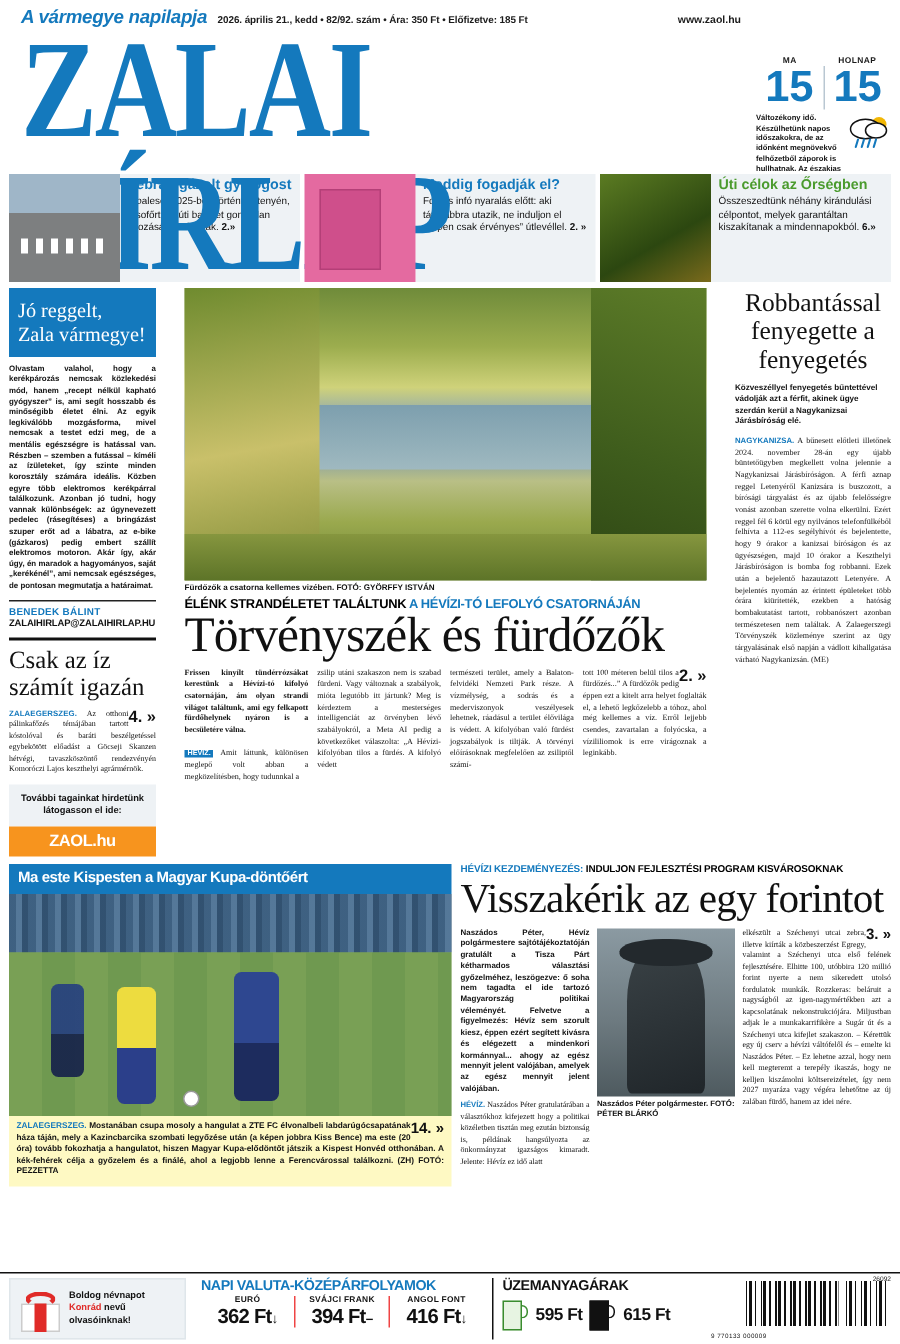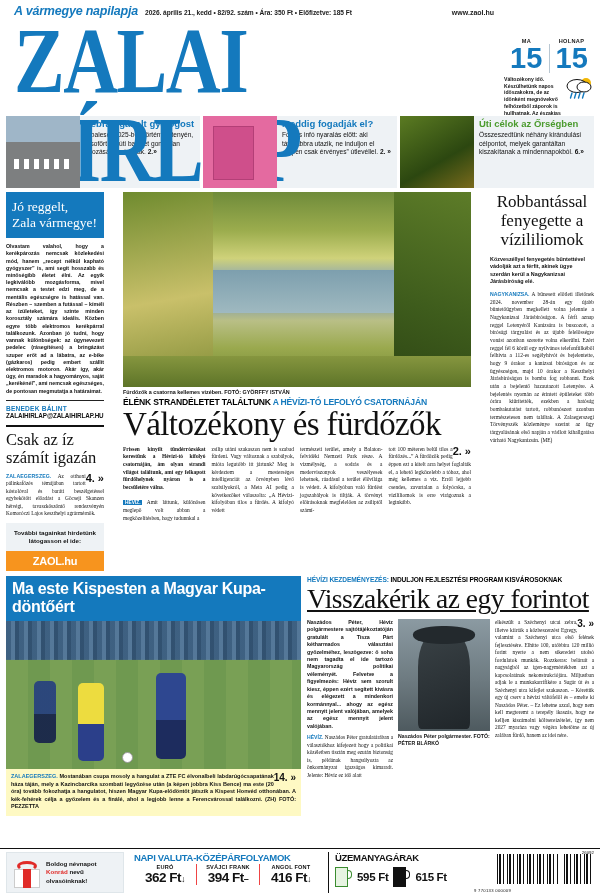--- a/index.html
+++ b/index.html
@@ -135,21 +135,21 @@
   .rlead { font-size:5.4px; line-height:1.4; font-weight:bold; margin-top:6px; color:#111;}
   .rbody { font-family:"Liberation Serif", serif; font-size:5.4px; line-height:1.42;
            text-align:justify; margin-top:5px; color:#111; }
   .rbody .loc { font-family:"Liberation Sans",sans-serif; font-weight:bold; color:#1479bd;
                 font-size:5.2px; }
 
   
   .lower { display:flex; padding:5px 6px 0 6px; gap:6px; }
   .low-l { width:295px; flex:0 0 auto; }
   .low-r { flex:1 1 auto; }
-  .sport-bar { background:#1479bd; color:#fff; font-weight:bold; font-size:16px;
+  .sport-bar { background:#1479bd; color:#fff; font-weight:bold; font-size:10px;
                padding:4px 6px 5px 6px; letter-spacing:-.3px; }
   .sport-photo { height:148px; background:
       linear-gradient(180deg,#4a6f8e 0 26%, #7fa55a 26% 100%); position:relative; overflow:hidden; }
   .sp-crowd { position:absolute; inset:0 0 74% 0; background:
       repeating-linear-gradient(90deg,#3d5f80 0 5px,#56799a 5px 9px,#2f4e6d 9px 13px); opacity:.9;}
   .sp-pitch { position:absolute; inset:26% 0 0 0; background:
       repeating-linear-gradient(90deg,#79a055 0 22px,#6f9950 22px 44px); }
   .sp-p1 { position:absolute; left:72px; bottom:8px; width:26px; height:78px;
       background: linear-gradient(180deg,#eddc3f 0 52%, #2b3f8a 52% 100%); border-radius:5px;}
   .sp-p2 { position:absolute; left:150px; bottom:10px; width:30px; height:86px;
@@ -158,21 +158,21 @@
       background: linear-gradient(180deg,#26407f 0 54%, #16224a 54% 100%); border-radius:5px; opacity:.92;}
   .sp-ball { position:absolute; left:116px; bottom:6px; width:11px; height:11px;
       background:#fff; border-radius:50%; border:1px solid #999; }
   .sport-cap { background:#fef9c3; font-size:5.5px; line-height:1.36; padding:4px 5px 5px 5px;
       color:#111; text-align:justify; font-weight:bold;}
   .sport-cap .loc { color:#1479bd; }
 
   .kicker3 { font-size:6.6px; font-weight:bold; letter-spacing:-.1px; }
   .kicker3 .blue { color:#1479bd; }
   .bighead2 { font-family:"Liberation Serif", serif; font-size:27.5px; line-height:1.04;
-              letter-spacing:-.5px; color:#111; margin:2px 0 5px 0;text-decoration:underline; }
+              letter-spacing:-.5px; color:#111; margin:2px 0 5px 0; }
   .hx-cols { display:flex; gap:5px; }
   .hx-l { width:86px; flex:0 0 auto; }
   .hx-m { width:92px; flex:0 0 auto; }
   .hx-r { flex:1 1 auto; }
   .hx-text { font-size:5.3px; line-height:1.4; font-weight:bold; color:#111; text-align:justify;}
   .hx-text2 { font-family:"Liberation Serif", serif; font-size:5.3px; line-height:1.42;
               text-align:justify; color:#111; }
   .hx-text2 .loc { font-family:"Liberation Sans",sans-serif; font-weight:bold; color:#1479bd;
                    font-size:5.1px; }
   .statue { height:112px; background: linear-gradient(180deg,#8b9aa2,#6d7a80 55%,#4e5a5f);
@@ -351,21 +351,21 @@
         <div class="mp-water"></div>
         <div class="mp-reed-l"></div>
         <div class="mp-reed-r"></div>
         <div class="mp-bank"></div>
       </div>
       <div class="caption">Fürdőzők a csatorna kellemes vizében. FOTÓ: GYÖRFFY ISTVÁN</div>
       <div class="kicker2">
         <span>ÉLÉNK STRANDÉLETET TALÁLTUNK</span>
         <span class="blue">A HÉVÍZI-TÓ LEFOLYÓ CSATORNÁJÁN</span>
       </div>
-      <div class="bighead">Változékony és fürdőzők</div>
+      <div class="bighead">Törvényszék és fürdőzők</div>
       <div class="body3">
         <div class="c">
           <b>Frissen kinyílt tündérrózsákat kerestünk a Hévízi-tó kifolyó csatornáján, ám olyan strandi világot találtunk, ami egy felkapott fürdőhelynek nyáron is a becsületére válna.</b><br><br>
           <span class="loc-tag">HÉVÍZ.</span>
           <span>Amit láttunk, különösen meglepő volt abban a megközelítésben, hogy tudunnkal a</span>
         </div>
         <div class="c">zsilip utáni szakaszon nem is szabad fürdeni. Vagy változnak a szabályok, mióta legutóbb itt jártunk?
 
 Meg is kérdeztem a mesterséges intelligenciát az örvényben lévő szabályokról, a Meta AI pedig a következőket válaszolta: „A Hévízi-kifolyóban tilos a fürdés. A kifolyó védett</div>
         <div class="c">természeti terület, amely a Balaton-felvidéki Nemzeti Park része. A vízmélység, a sodrás és a mederviszonyok veszélyesek lehetnek, ráadásul a terület élővilága is védett. A kifolyóban való fürdést jogszabályok is tiltják. A törvényi előírásoknak megfelelően az zsiliptől számí-</div>
@@ -375,21 +375,21 @@
 
 A fürdőzők pedig éppen ezt a kitelt arra helyet foglalták el, a lehető legkőzelebb a tóhoz, ahol még kellemes a víz. Erről lejjebb csendes, zavartalan a folyócska, a vízililiomok is erre virágoznak a leginkább.</span>
         </div>
       </div>
     </div>
 
     <div class="col-r">
       <div class="rhead">
         <div>Robbantással</div>
         <div>fenyegette a</div>
-        <div>vízililiomok</div>
+        <div>fenyegetés</div>
       </div>
       <div class="rlead">Közveszéllyel fenyegetés bűntettével vádolják azt a férfit, akinek ügye szerdán kerül a Nagykanizsai Járásbíróság elé.</div>
       <div class="rbody">
         <span class="loc">NAGYKANIZSA.</span>
         <span>A bűnesett előtleti illetőnek 2024. november 28-án egy újabb büntetőügyben megkellett volna jelennie a Nagykanizsai Járásbíróságon. A férfi aznap reggel Letenyéről Kanizsára is buszozott, a bírósági tárgyalást és az újabb felelősségre vonást azonban szerette volna elkerülni. Ezért reggel fél 6 körül egy nyilvános telefonfülkéből felhívta a 112-es segélyhívót és bejelentette, hogy 9 órakor a kanizsai bíróságon és az ügyészségen, majd 10 órakor a Keszthelyi Járásbíróságon is bomba fog robbanni. Ezek után a bejelentő hazautazott Letenyére.
 
 A bejelentés nyomán az érintett épületeket több órára kiürítették, ezekben a hatóság bombakutatást tartott, robbanószert azonban természetesen nem találtak.
 
 A Zalaegerszegi Törvényszék közleménye szerint az ügy tárgyalásának első napján a vádlott kihallgatása várható Nagykanizsán. (ME)</span>
       </div>

